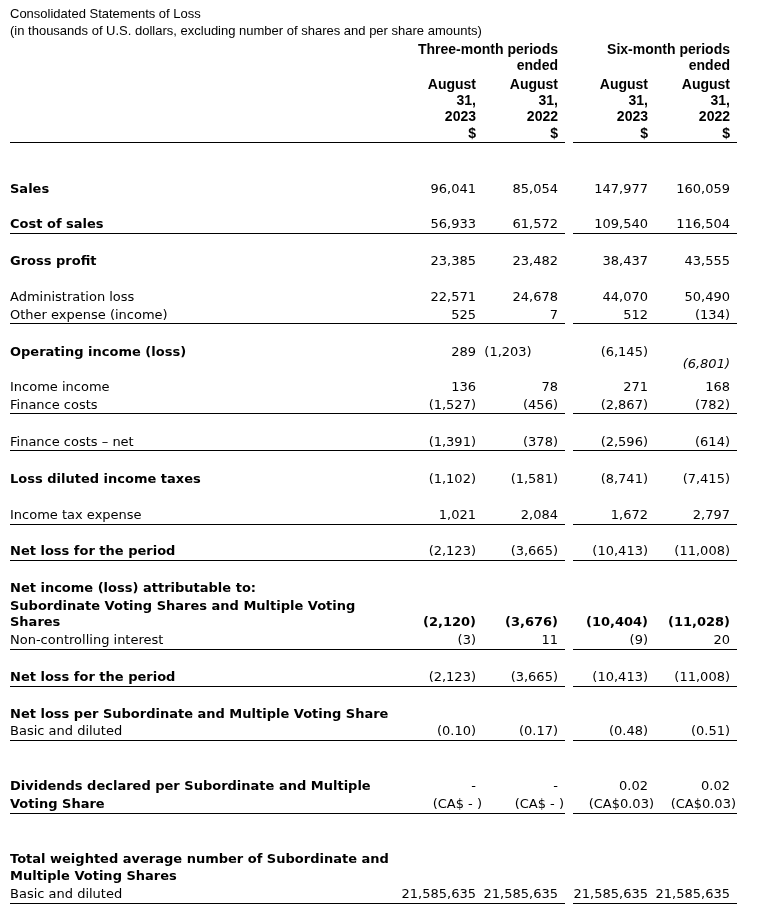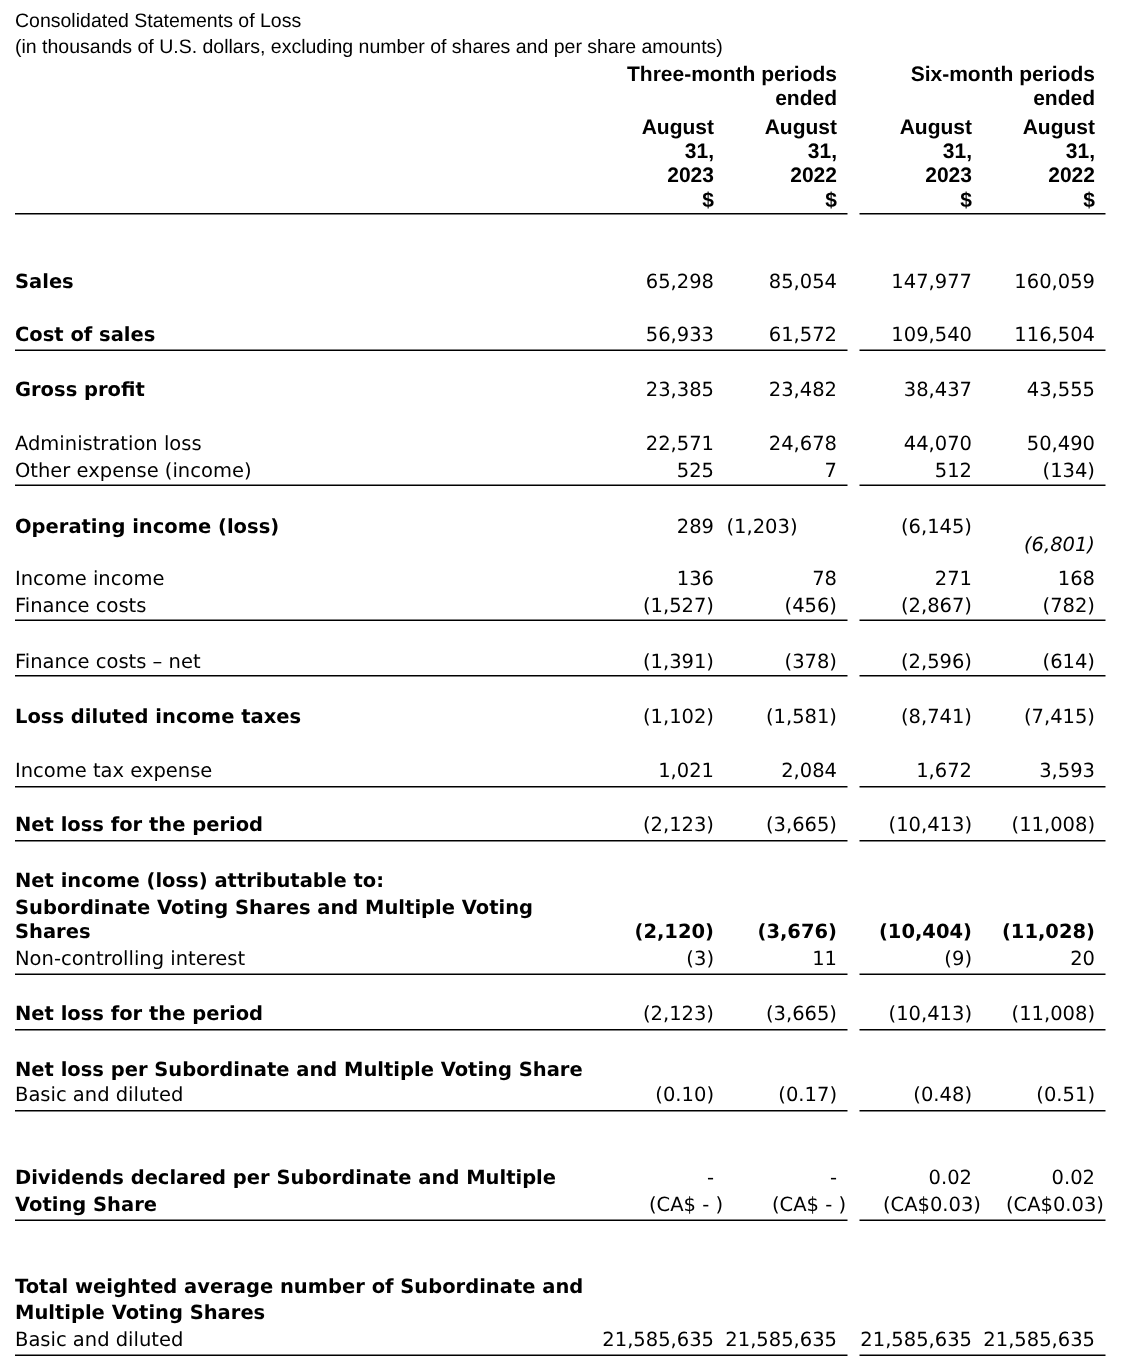--- a/index.html
+++ b/index.html
@@ -52,21 +52,21 @@
   <div class="abs hdr c4 num" style="top:76px;">August</div>
   <div class="abs hdr c4 num" style="top:92px;">31,</div>
   <div class="abs hdr c4 num" style="top:108px;">2022</div>
   <div class="abs hdr c4 num" style="top:125px;">$</div>
 </div>
 <div class="rule g1" style="top:142px;"></div>
 <div class="rule g2" style="top:142px;"></div>
 
 <div>
   <div class="abs lbl bold" style="top:181px;">Sales</div>
-  <div class="abs num c1" style="top:181px;">65,298</div>
+  <div class="abs num c1" style="top:181px;">96,041</div>
   <div class="abs num c2" style="top:181px;">85,054</div>
   <div class="abs num c3" style="top:181px;">147,977</div>
   <div class="abs num c4" style="top:181px;">160,059</div>
 </div>
 
 <div>
   <div class="abs lbl bold" style="top:216px;">Cost of sales</div>
   <div class="abs num c1" style="top:216px;">56,933</div>
   <div class="abs num c2" style="top:216px;">61,572</div>
   <div class="abs num c3" style="top:216px;">109,540</div>
@@ -143,21 +143,21 @@
   <div class="abs num c2" style="top:471px;">(1,581)</div>
   <div class="abs num c3" style="top:471px;">(8,741)</div>
   <div class="abs num c4" style="top:471px;">(7,415)</div>
 </div>
 
 <div>
   <div class="abs lbl" style="top:507px;">Income tax expense</div>
   <div class="abs num c1" style="top:507px;">1,021</div>
   <div class="abs num c2" style="top:507px;">2,084</div>
   <div class="abs num c3" style="top:507px;">1,672</div>
-  <div class="abs num c4" style="top:507px;">3,593</div>
+  <div class="abs num c4" style="top:507px;">2,797</div>
 </div>
 <div class="rule g1" style="top:524px;"></div>
 <div class="rule g2" style="top:524px;"></div>
 
 <div>
   <div class="abs lbl bold" style="top:543px;">Net loss for the period</div>
   <div class="abs num c1" style="top:543px;">(2,123)</div>
   <div class="abs num c2" style="top:543px;">(3,665)</div>
   <div class="abs num c3" style="top:543px;">(10,413)</div>
   <div class="abs num c4" style="top:543px;">(11,008)</div>

